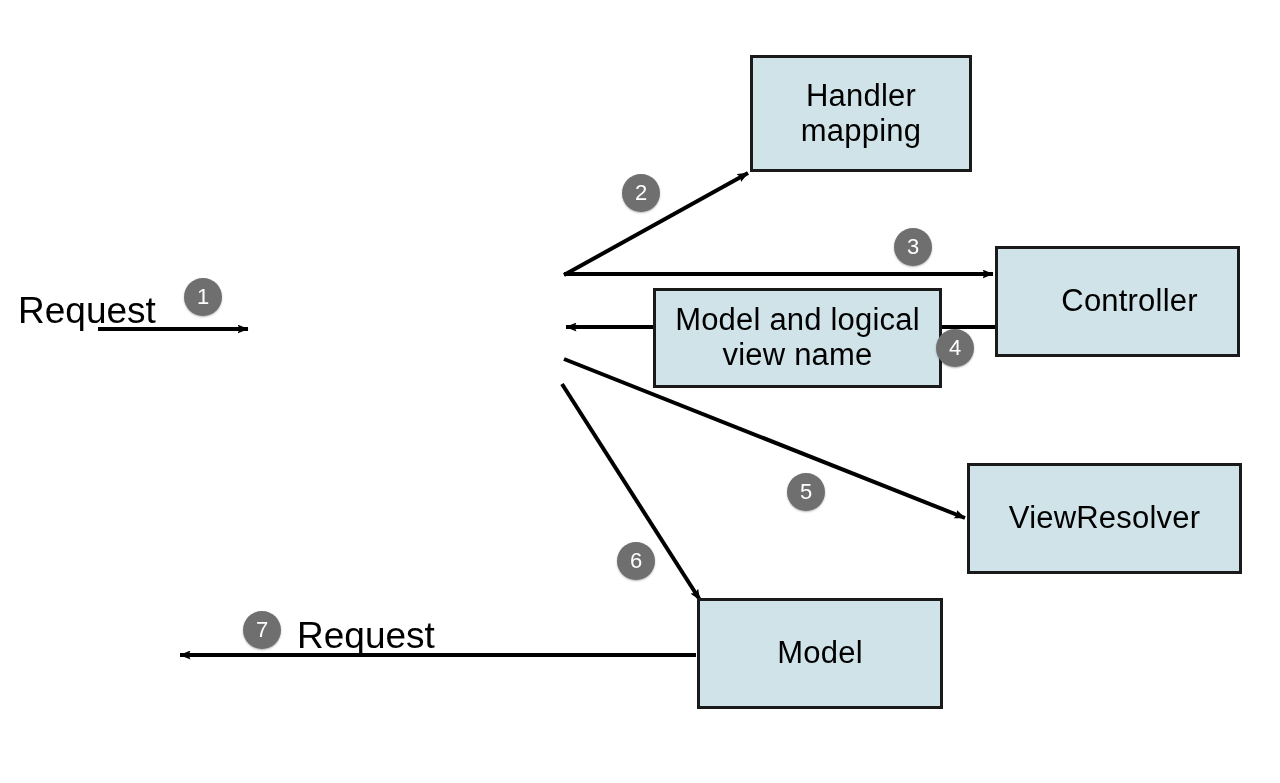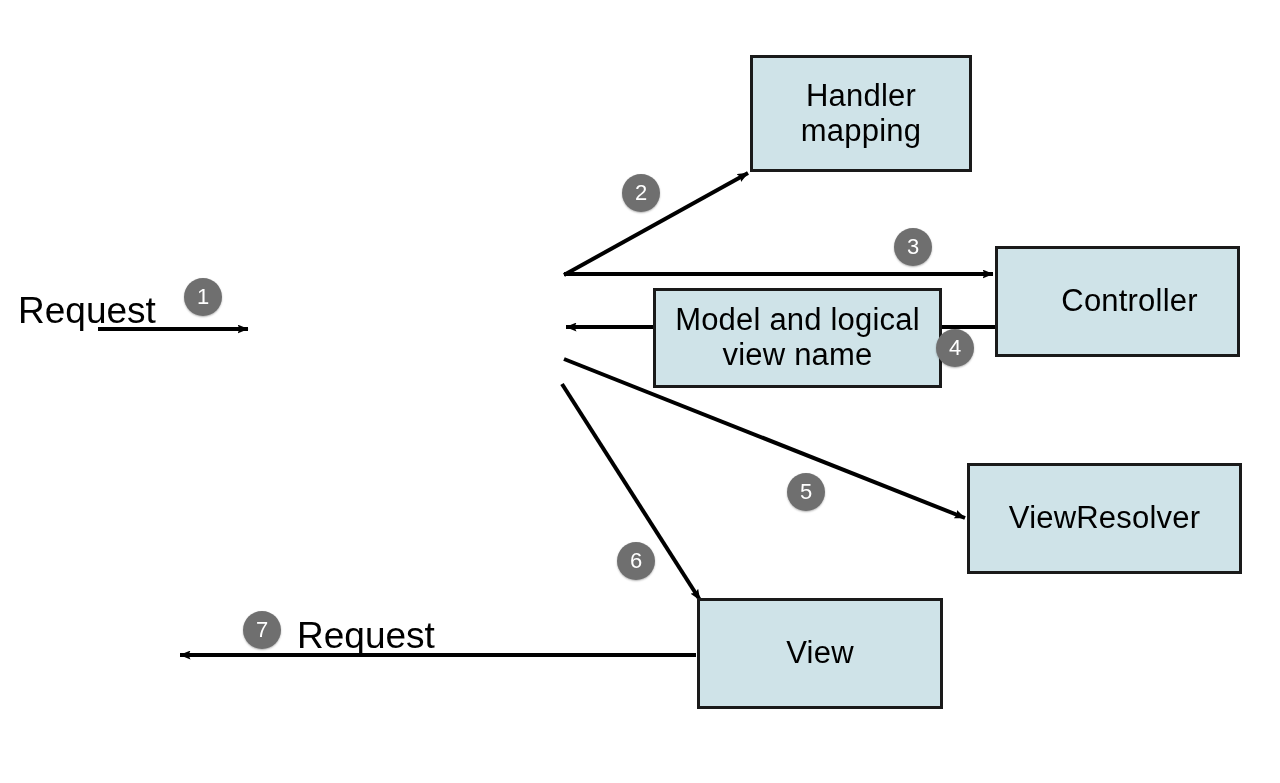--- a/index.html
+++ b/index.html
@@ -101,21 +101,21 @@
   <div class="node" style="left:653px; top:288px; width:289px; height:100px; z-index:4;">
     <span>Model and logical
 view name</span>
   </div>
 
   <div class="node" style="left:967px; top:463px; width:275px; height:111px;">
     <span>ViewResolver</span>
   </div>
 
   <div class="node" style="left:697px; top:598px; width:246px; height:111px;">
-    <span>View</span>
+    <span>Model</span>
   </div>
 
   <div class="plain-label" style="left:18px; top:290px;">
     <span>Request</span>
   </div>
 
   <div class="plain-label" style="left:297px; top:615px;">
     <span>Request</span>
   </div>
 

